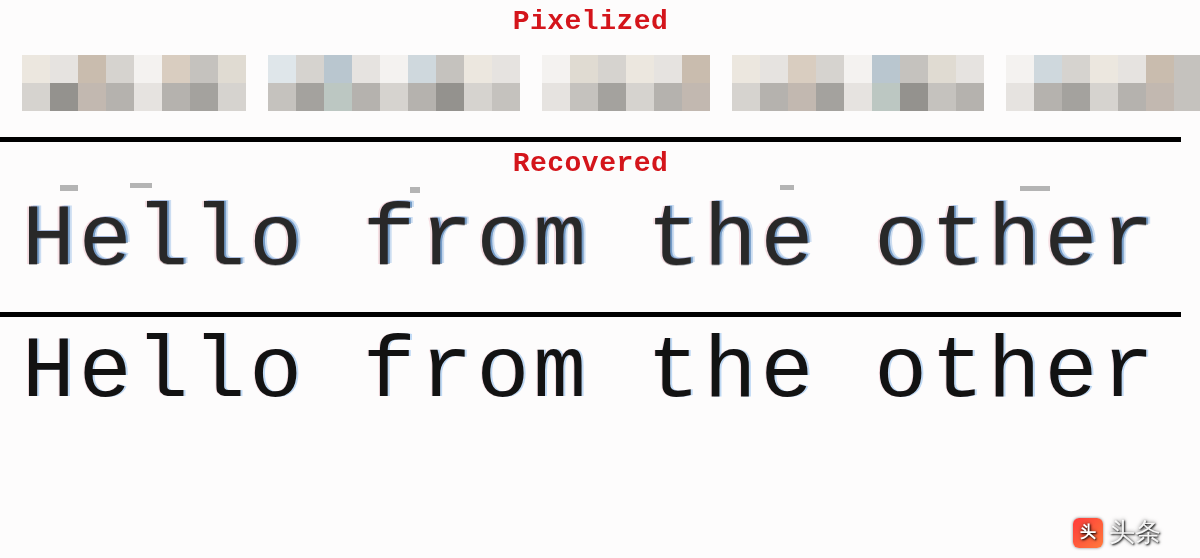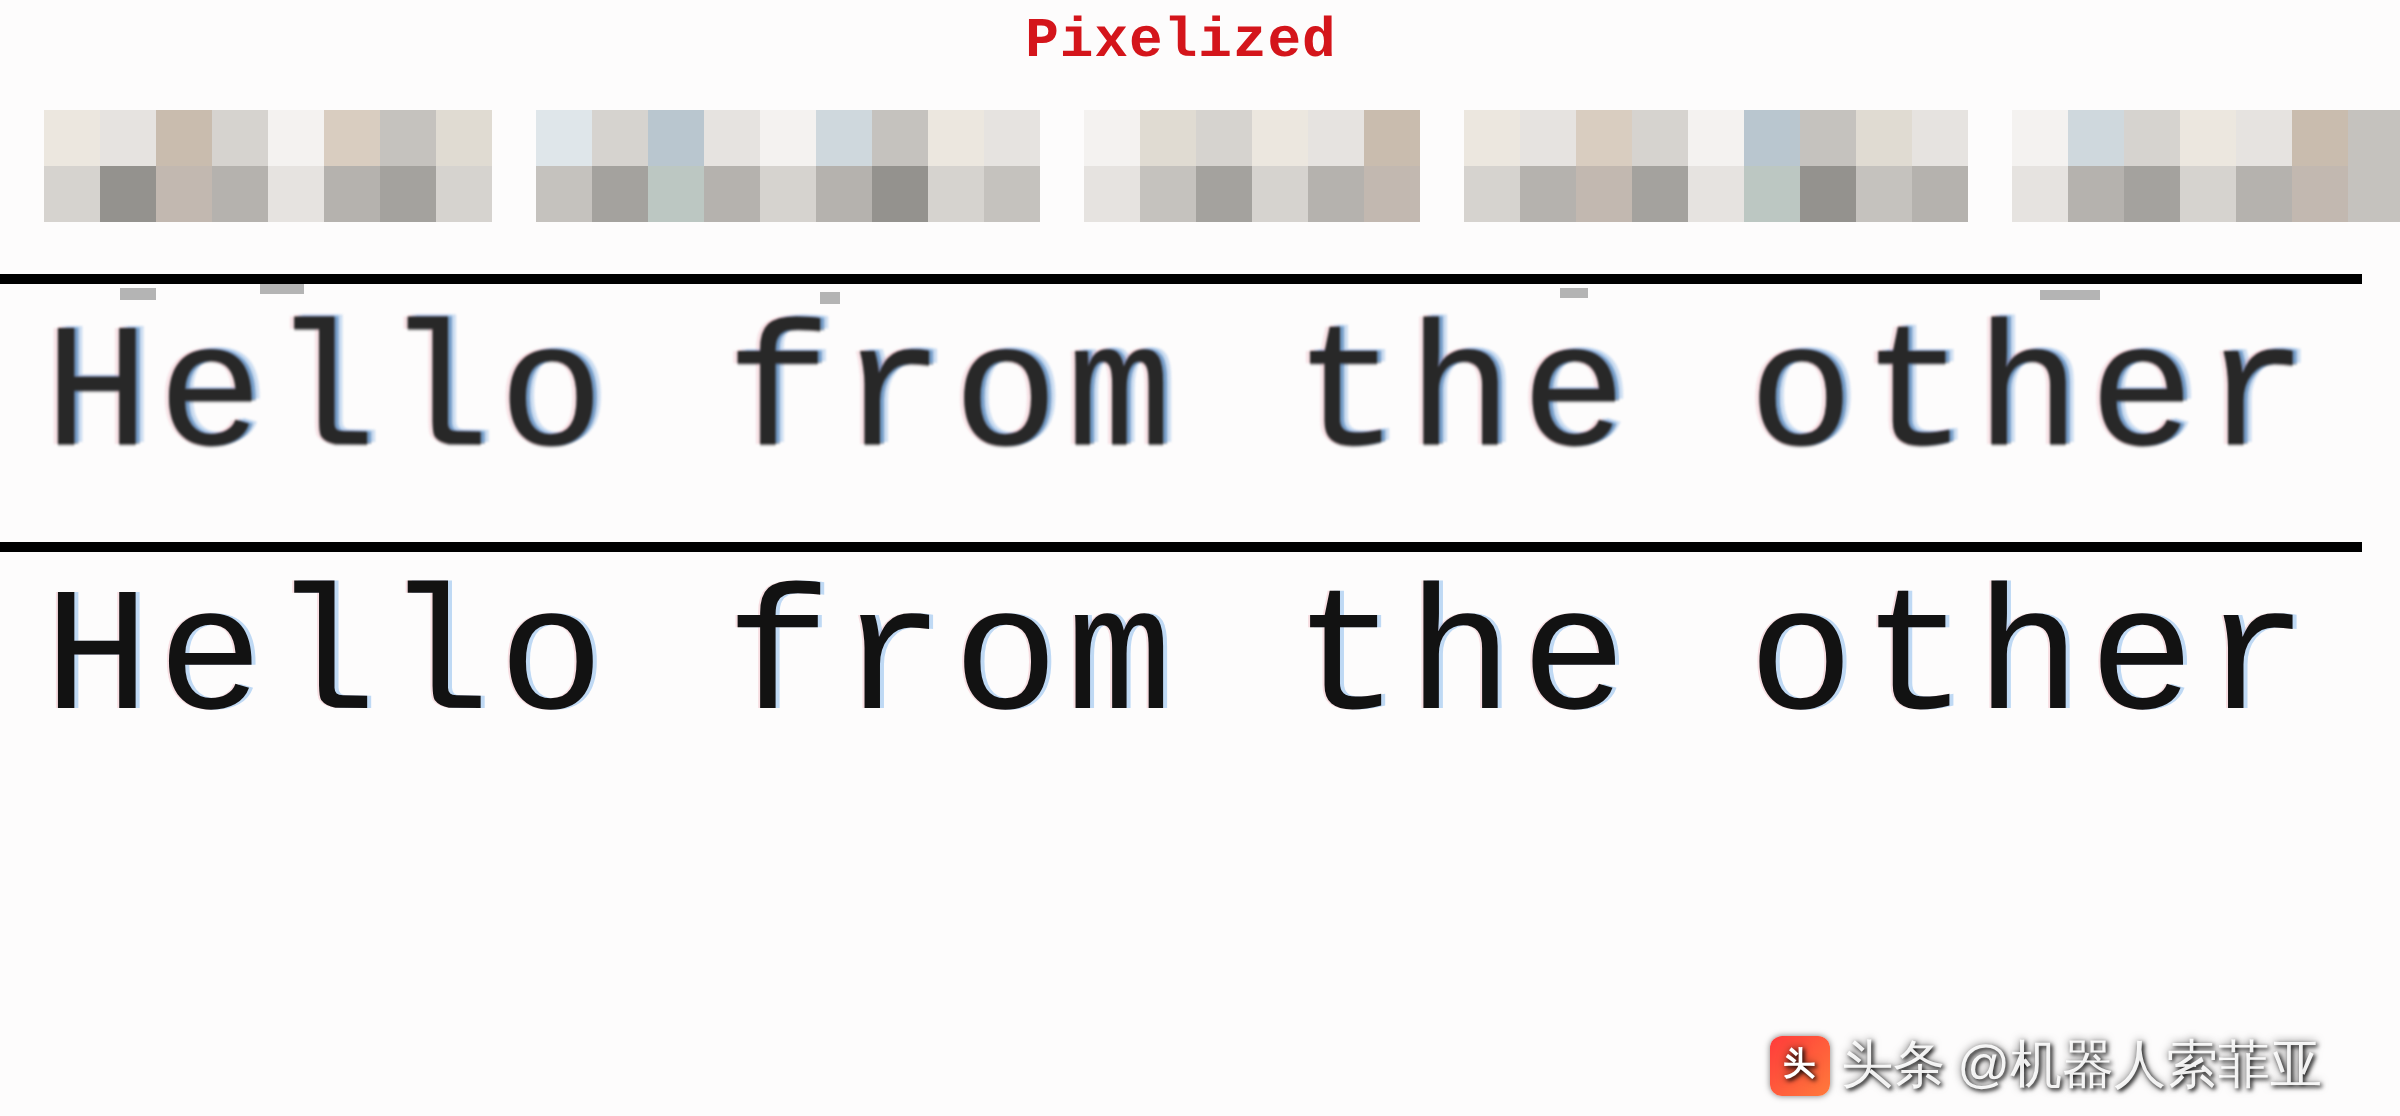--- a/index.html
+++ b/index.html
@@ -202,20 +202,21 @@
             <div class="px" style="background: rgb(197, 194, 190);"></div>
             <div class="px" style="background: rgb(197, 194, 190);"></div>
           </div>
         </div>
       </div>
   </div>
 
   <div class="divider"></div>
 
   <div class="section">
+    <div class="label">Recovered</div>
     <div class="recovered-area" style="position:relative;">
       <div class="dirt" style="left:60px; top:2px; width:18px; height:6px;"></div>
       <div class="dirt" style="left:130px; top:0px; width:22px; height:5px;"></div>
       <div class="dirt" style="left:410px; top:4px; width:10px; height:6px;"></div>
       <div class="dirt" style="left:780px; top:2px; width:14px; height:5px;"></div>
       <div class="dirt" style="left:1020px; top:3px; width:30px; height:5px;"></div>
       <div class="recovered-text" id="rec-text" data-txt="Hello from the other side">Hello from the other side</div>
     </div>
   </div>
 
@@ -223,16 +224,15 @@
 
   <div class="section">
     <div class="original-area">
       <div class="original-text">Hello from the other side</div>
     </div>
   </div>
 
   <div class="watermark">
     <span class="wm-logo">头</span>
     <span>头条</span>
-    <span>@机器人索菲亚</span>
   </div>
 
 </div>
 
 </body></html>

